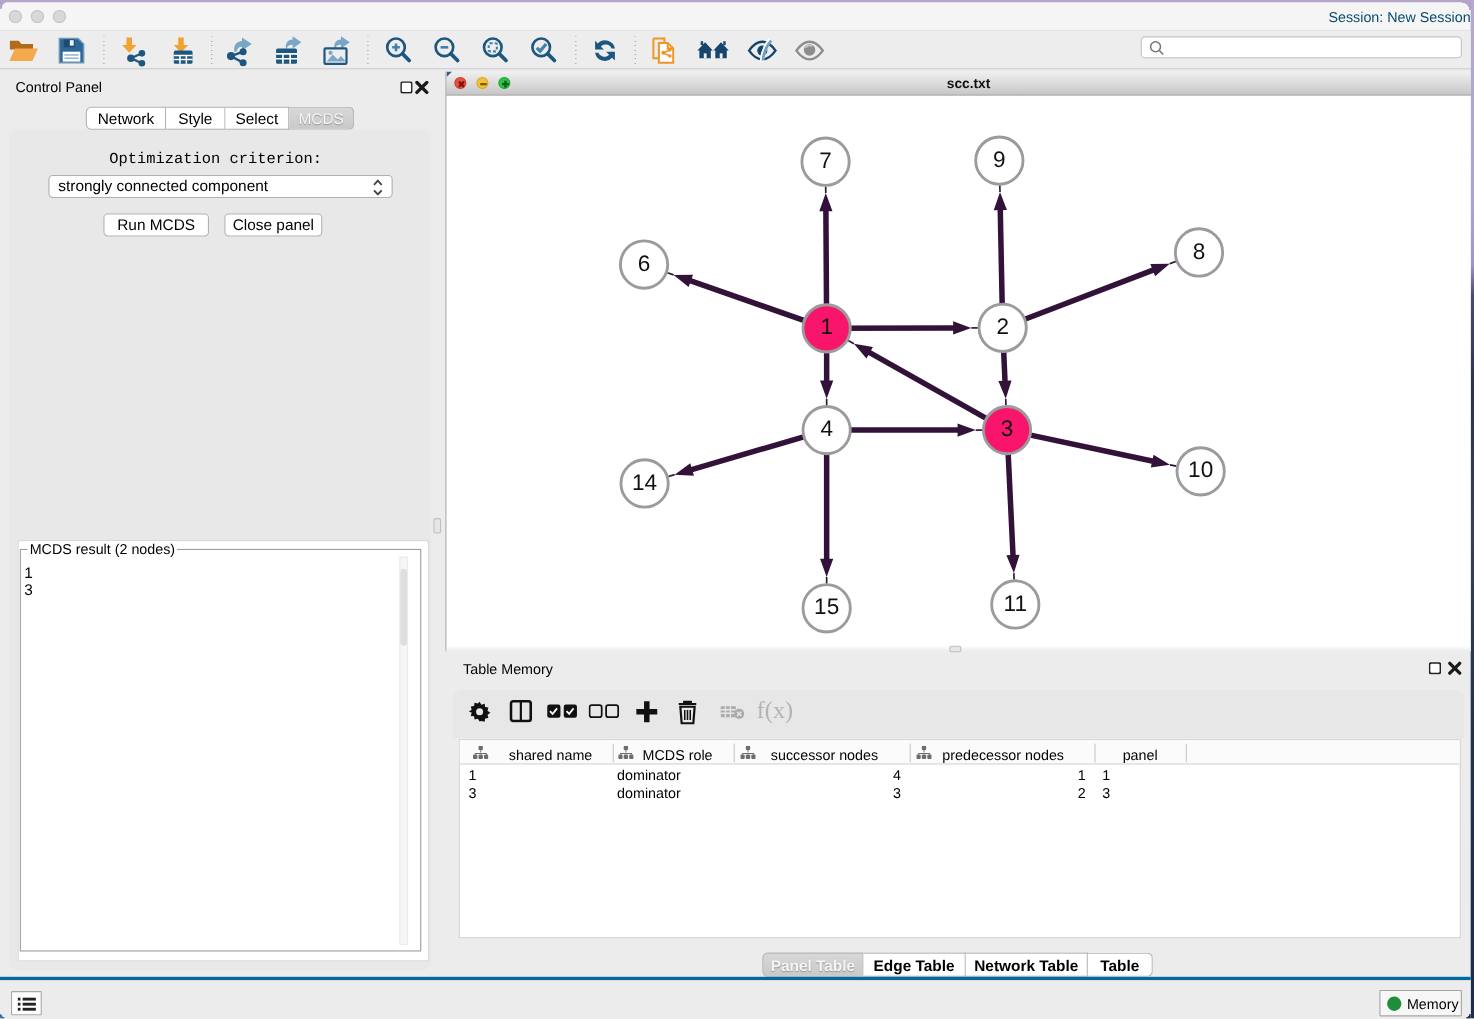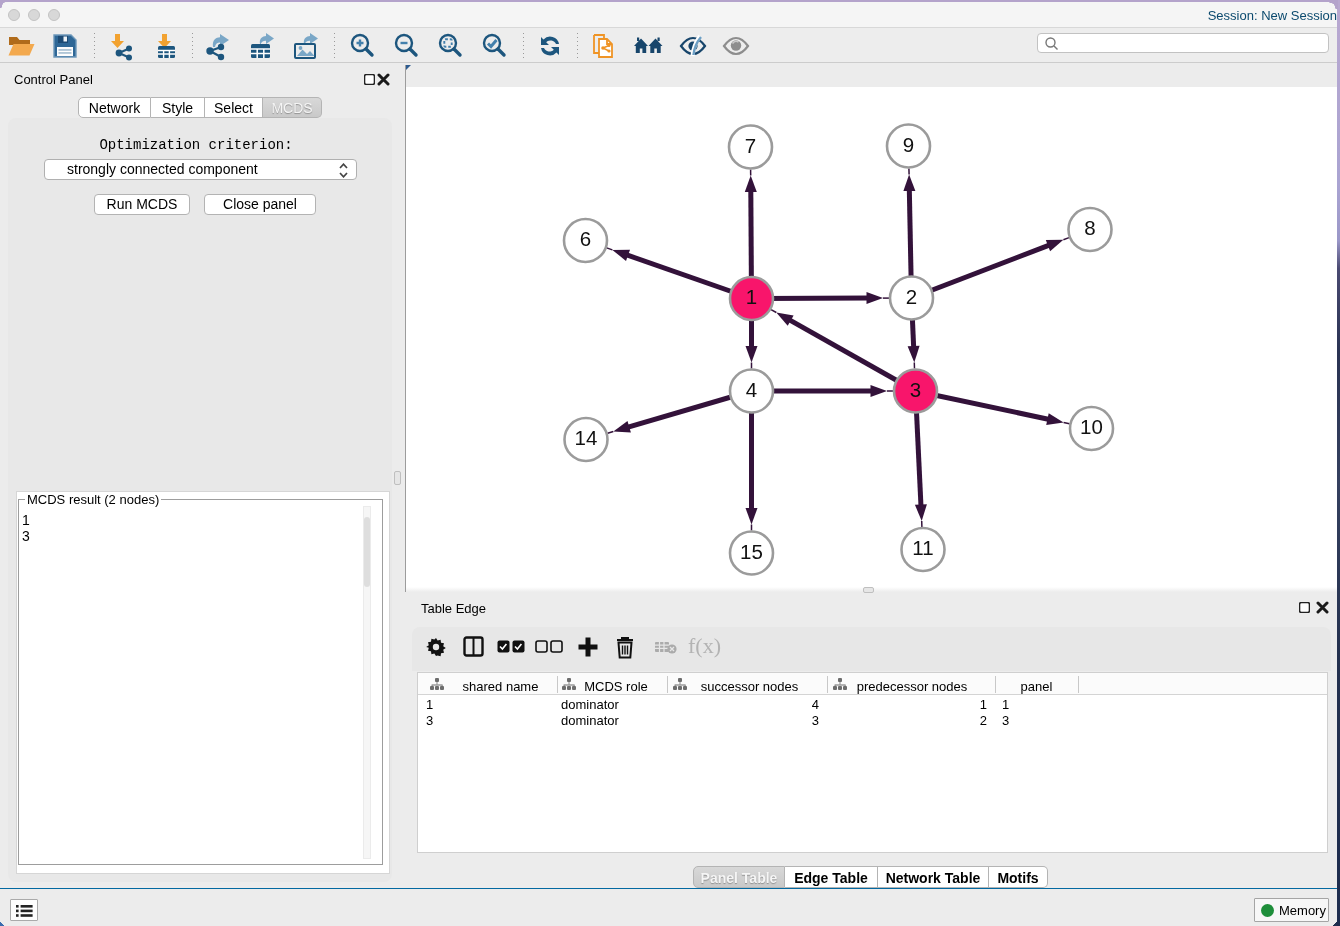--- a/index.html
+++ b/index.html
@@ -20,21 +20,21 @@
 
 #cpheader{left:0;top:63px;width:392px;height:34px;}
 #cptitle{position:absolute;left:14px;top:9px;font-size:13px;color:#000;}
 #cpcontent{left:8px;top:118px;width:384px;height:764px;background:#e8e8e8;border-radius:8px;}
 .jtabs{position:absolute;display:flex;}
 .jtab{height:21px;line-height:21px;font-size:14px;text-align:center;background:#fff;border:1px solid #b4b4b4;border-left:none;color:#000;}
 .jtab.first{border-left:1px solid #b4b4b4;border-radius:5px 0 0 5px;}
 .jtab.last{border-radius:0 5px 5px 0;}
 .jtab.sel{background:linear-gradient(#d8d8d8,#c9c9c9);color:#f5f5f5;text-shadow:0 1px 1px #909090;}
 #optlabel{left:0px;top:137px;width:392px;text-align:center;font-size:14px;color:#000;font-family:Liberation Mono, monospace;}
-#dropdown{left:44px;top:159px;width:313px;height:21px;background:#fff;border:1px solid #b0b0b0;border-radius:4px;font-size:14px;line-height:19px;padding-left:22px;color:#000;}
+#dropdown{left:44px;top:159px;width:313px;height:21px;background:#fff;border:1px solid #b0b0b0;border-radius:4px;font-size:14px;line-height:19px;padding-left:8px;color:#000;}
 .btn{position:absolute;height:21px;background:#fff;border:1px solid #b3b3b3;border-radius:4px;font-size:14px;text-align:center;line-height:19px;color:#000;}
 
 #mcdswhite{left:16px;top:491px;width:374px;height:383px;background:#fff;border:1px solid #d6d6d6;}
 #mcdsfs{left:18px;top:499px;width:365px;height:366px;border:1px solid #9d9d9d;}
 #mcdslegend{position:absolute;left:6px;top:-8px;background:#fff;padding:0 2px;font-size:13px;}
 #mcdstext{position:absolute;left:3px;top:13px;font-size:14px;line-height:15.5px;color:#000;}
 #mcdssb{position:absolute;right:11px;top:6px;width:8px;height:353px;background:#f6f6f6;border:1px solid #ebebeb;}
 #mcdsthumb{position:absolute;left:0px;top:10px;width:6px;height:70px;background:#dedede;border-radius:3px;}
 
 #netwin{left:405px;top:65px;width:932px;height:527px;border-left:1px solid #9c9c9c;}
@@ -49,21 +49,21 @@
 #tptitle{position:absolute;left:16px;top:9px;font-size:13px;color:#000;}
 #tptoolbar{left:412px;top:627px;width:919px;height:44px;background:#e7e7e7;border-radius:8px 8px 0 0;}
 #tablewhite{left:417px;top:672px;width:911px;height:181px;background:#fff;border:1px solid #cfcfcf;}
 .th{position:absolute;top:4px;height:18px;font-size:13px;color:#000;display:flex;align-items:center;justify-content:center;}
 .thline{position:absolute;top:3px;height:17px;width:1px;background:#c8c8c8;}
 .td{position:absolute;font-size:13px;color:#000;height:16px;line-height:16px;}
 
 #btabs{left:693px;top:866px;}
 .btab{height:22px;line-height:22px;font-size:14px;font-weight:bold;}
 
-#statusbar{left:0;top:888px;width:1337px;height:38px;background:#ececec;border-top:1px solid #0369a1;}
+#statusbar{left:0;top:888px;width:1337px;height:38px;background:#ececec;border-top:3px solid #0369a1;}
 #listbtn{position:absolute;left:10px;top:10px;width:28px;height:22px;background:#fdfdfd;border:1px solid #aaaaaa;border-radius:1px;}
 #membtn{position:absolute;right:8px;top:9px;width:75px;height:24px;background:#f7f7f7;border:1px solid #a5a5a5;border-radius:1px;font-size:13px;line-height:23px;padding-left:24px;color:#000;}
 #memdot{position:absolute;left:6px;top:5px;width:13px;height:13px;border-radius:50%;background:#1e8e3a;border:none;}
 .grip{position:absolute;background:#e6e6e6;border:1px solid #bfbfbf;border-radius:2px;}
 </style></head>
 <body>
 
 <div class="abs" id="titlebar">
   <div class="tl" style="left:8px"></div>
   <div class="tl" style="left:28px"></div>
@@ -213,32 +213,50 @@
   <div class="jtab last sel" style="width:59px">MCDS</div>
 </div>
 <div class="abs" id="optlabel">Optimization criterion:</div>
 <div class="abs" id="dropdown">strongly connected component
   <svg class="abs" style="right:7px;top:3px" width="11" height="15" viewBox="0 0 11 15">
       <path d="M2 5 L5.5 1.2 L9 5" stroke="#444" stroke-width="1.7" fill="none"></path>
       <path d="M2 10 L5.5 13.8 L9 10" stroke="#444" stroke-width="1.7" fill="none"></path>
     </svg>
 </div>
 <div class="btn" style="left:94px;top:194px;width:96px">Run MCDS</div>
-<div class="btn" style="left:204px;top:194px;width:112px">Close panel</div>
+<div class="btn" style="left:204px;top:194px;width:89px">Close panel</div>
 <div class="abs" id="mcdswhite"></div>
 <div class="abs" id="mcdsfs">
   <div id="mcdslegend">MCDS result (2 nodes)</div>
   <div id="mcdstext">1<br>3</div>
   <div id="mcdssb">
       <div id="mcdsthumb"></div>
     </div>
 </div>
 <div class="grip" style="left:394px;top:471px;width:7px;height:14px"></div>
 
 <div class="abs" id="netwin">
+  <div id="nettitle">
+    <div class="mac" style="left:7px;background:#e8513f;border:1px solid #cc3d2b">
+        <svg width="9" height="9" viewBox="0 0 9 9">
+          <path d="M2.2 2.2 L6.8 6.8 M6.8 2.2 L2.2 6.8" stroke="#7e130c" stroke-width="2"></path>
+        </svg>
+      </div>
+    <div class="mac" style="left:27px;background:#f1c232;border:1px solid #d9a81c">
+        <svg width="9" height="9" viewBox="0 0 9 9">
+          <path d="M1.6 4.5 h5.8" stroke="#7d5410" stroke-width="2.2"></path>
+        </svg>
+      </div>
+    <div class="mac" style="left:47px;background:#2bc245;border:1px solid #1da834">
+        <svg width="9" height="9" viewBox="0 0 9 9">
+          <path d="M4.5 1.4 v6.2 M1.4 4.5 h6.2" stroke="#0d5c1b" stroke-width="2.2"></path>
+        </svg>
+      </div>
+    <div id="netname">scc.txt</div>
+  </div>
   <svg class="abs" style="left:0;top:0" width="5" height="5" viewBox="0 0 5 5">
       <path d="M0 0 h5 L0 5z" fill="#2d5b90"></path>
     </svg>
   <div id="netcanvas"><div id="netfade"></div>
   <svg width="929" height="504" font-family="'Liberation Sans',sans-serif">
 <line x1="345.5" y1="211.5" x2="344.8" y2="103.0" stroke="#33123a" stroke-width="5.0"></line>
 <polygon points="344.7,88.5 350.8,105.0 338.8,105.0" fill="#33123a"></polygon>
 <line x1="344.7" y1="88.5" x2="344.6" y2="82.5" stroke="#33123a" stroke-width="1.5"></line>
 <line x1="345.5" y1="211.5" x2="220.1" y2="167.7" stroke="#33123a" stroke-width="5.0"></line>
 <polygon points="206.4,162.9 224.0,162.7 220.0,174.0" fill="#33123a"></polygon>
@@ -299,21 +317,21 @@
 <circle cx="180.0" cy="352.5" r="21.5" fill="#ffffff" stroke="#9b9b9b" stroke-width="2.6"></circle>
 <text x="180.0" y="358.0" font-size="20.5" fill="#111" text-anchor="middle">14</text>
 <circle cx="345.5" cy="466.0" r="21.5" fill="#ffffff" stroke="#9b9b9b" stroke-width="2.6"></circle>
 <text x="345.5" y="471.5" font-size="20.5" fill="#111" text-anchor="middle">15</text>
   </svg>
   </div>
 </div>
 <div class="grip" style="left:863px;top:587px;width:11px;height:6px"></div>
 
 <div class="abs" id="tpheader">
-  <div id="tptitle">Table Edge</div>
+  <div id="tptitle">Table Memory</div>
   <svg class="abs" style="left:894px;top:10px" width="11" height="11" viewBox="0 0 11 11">
       <rect x="0.5" y="0.5" width="10" height="10" rx="2" fill="#fff" stroke="#222" stroke-width="1.6"></rect>
     </svg>
   <svg class="abs" style="left:911px;top:9px" width="13" height="13" viewBox="0 0 13 13">
       <path d="M2 2 L11 11 M11 2 L2 11" stroke="#1a1a1a" stroke-width="3" stroke-linecap="round"></path>
     </svg>
 </div>
 <div class="abs" id="tptoolbar">
 <svg class="abs" style="left:13px;top:9px" width="22" height="22" viewBox="0 0 22 22">
       <path d="M11 2 l1.6 2.6 3-.8 .4 3 3 .4 -.8 3 2.6 1.8 -2.6 1.8 .8 3 -3 .4 -.4 3 -3-.8 L11 20 l-1.6-2.6 -3 .8 -.4-3 -3-.4 .8-3 L1.2 11 l2.6-1.8 -.8-3 3-.4 .4-3 3 .8z" fill="#111"></path>
@@ -409,21 +427,21 @@
   <div class="td" style="left:8px;top:40px">3</div>
   <div class="td" style="left:143px;top:40px">dominator</div>
   <div class="td" style="left:249px;top:40px;width:152px;text-align:right">3</div>
   <div class="td" style="left:409px;top:40px;width:160px;text-align:right">2</div>
   <div class="td" style="left:584px;top:40px">3</div>
 </div>
 <div class="jtabs" id="btabs">
   <div class="jtab btab first sel" style="width:92px">Panel Table</div>
   <div class="jtab btab" style="width:93px">Edge Table</div>
   <div class="jtab btab" style="width:111px">Network Table</div>
-  <div class="jtab btab last" style="width:59px">Motifs</div>
+  <div class="jtab btab last" style="width:59px">Table</div>
 </div>
 
 <div class="abs" id="statusbar">
   <div id="listbtn"><svg width="17" height="14" viewBox="0 0 17 14" style="margin:4px 0 0 5px">
         <g fill="#222">
           <rect x="0" y="1" width="2.6" height="2.6"></rect>
           <rect x="0" y="5.6" width="2.6" height="2.6"></rect>
           <rect x="0" y="10.2" width="2.6" height="2.6"></rect>
           <rect x="4.6" y="1" width="12" height="2.6"></rect>
           <rect x="4.6" y="5.6" width="12" height="2.6"></rect>

